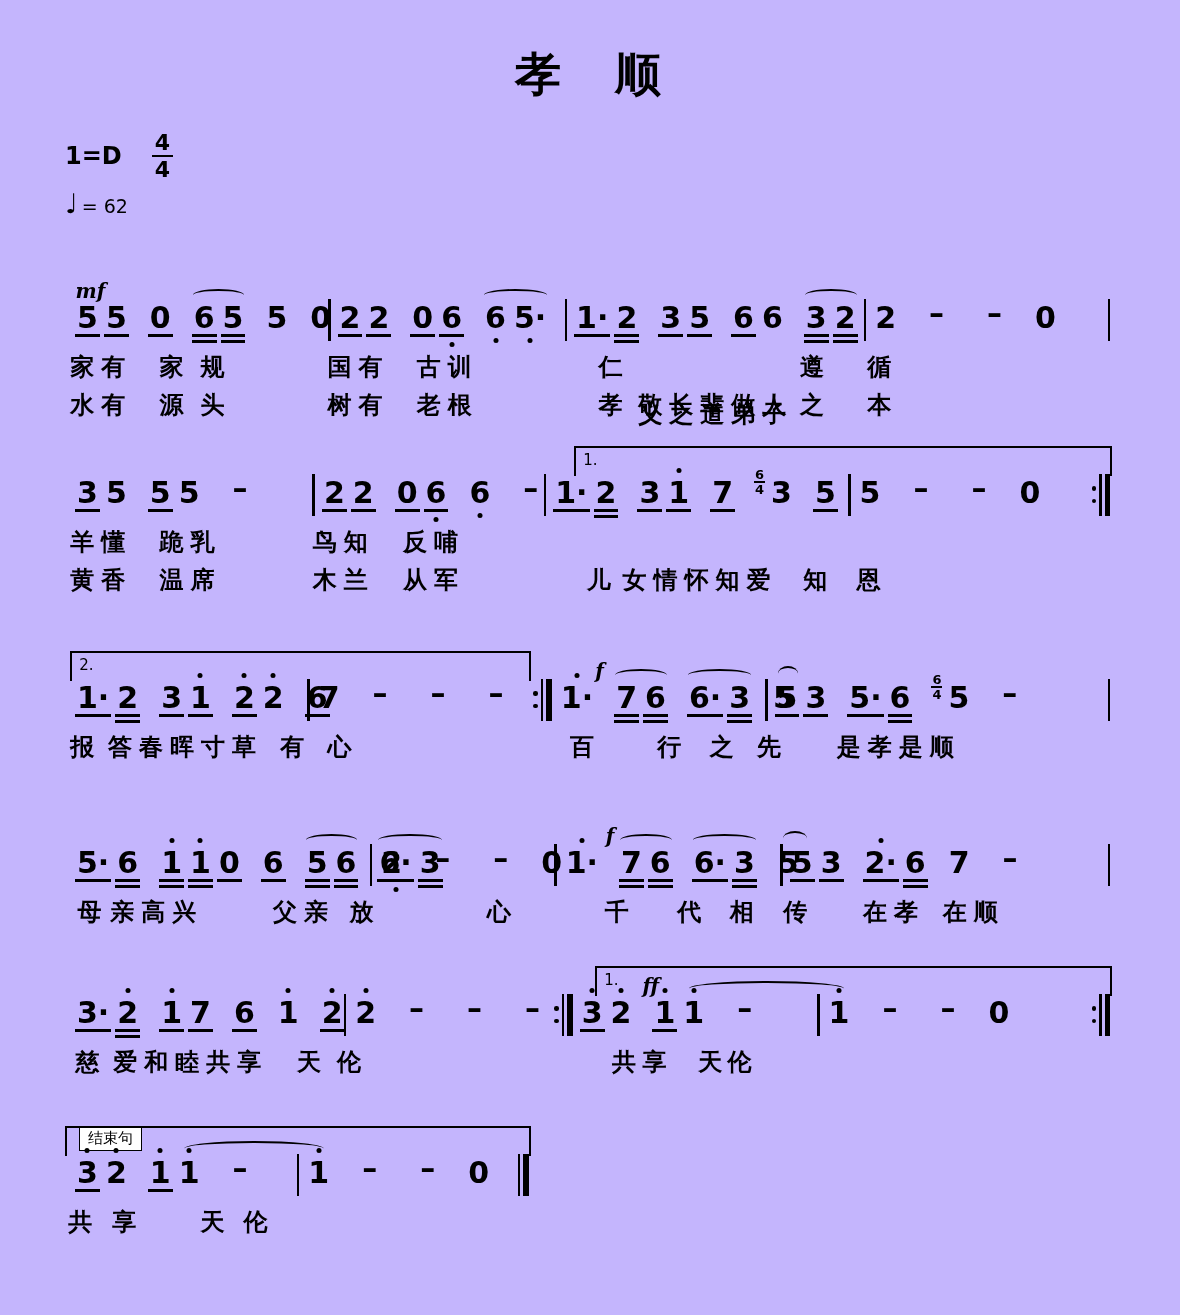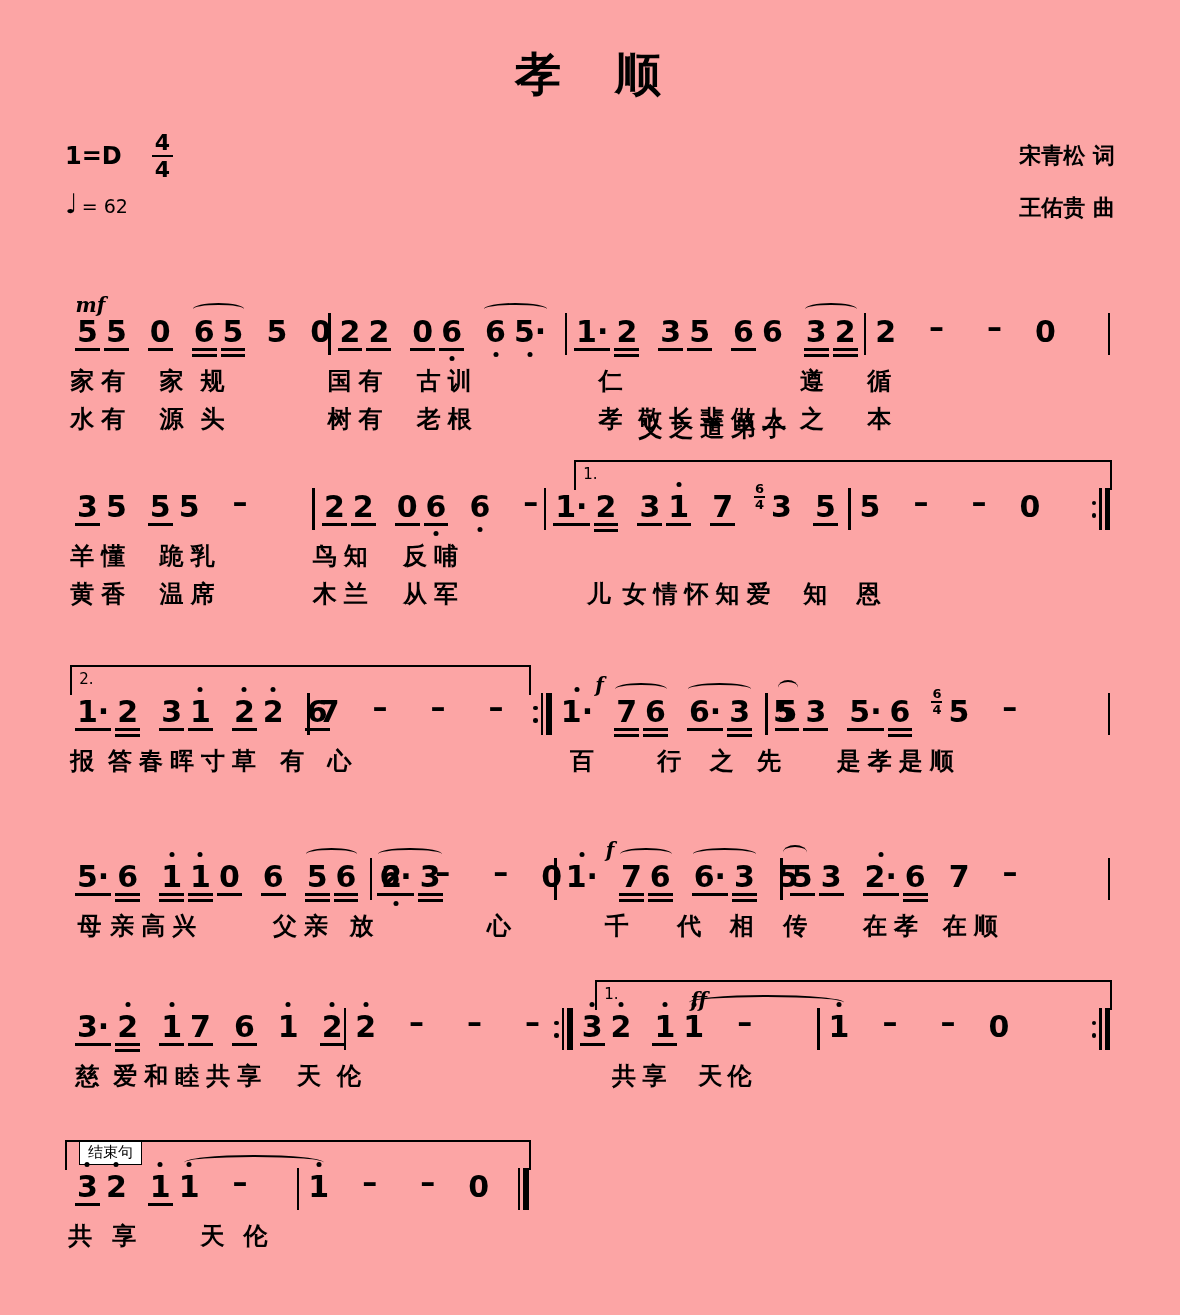--- a/index.html
+++ b/index.html
@@ -1,16 +1,16 @@
 <!DOCTYPE html>
 <html><head>
 <meta charset="utf-8">
 <style>
   html,body{margin:0;padding:0;background:#e8e8e8;}
-  .page{width:1180px;height:1315px;background:#fca5a5;color:#000;
+  .page{width:1180px;height:1315px;background:#c4b5fd;color:#000;
         font-family:"DejaVu Sans","Liberation Sans",sans-serif;overflow:hidden;position:relative;}
   .content{position:relative;padding:0 65px;}
 
   
   .title{padding-top:44px;text-align:center;font-size:46px;font-weight:bold;letter-spacing:4px;}
   .meta-row{margin-top:24px;display:flex;justify-content:space-between;align-items:flex-start;}
   .keysig{font-size:24px;font-weight:bold;display:flex;align-items:center;}
   .frac{display:inline-flex;flex-direction:column;align-items:center;margin-left:30px;
         font-size:22px;font-weight:bold;line-height:1.15;}
   .frac .top{border-bottom:2.5px solid #000;padding:0 3px;}
@@ -77,24 +77,20 @@
           <span>1=D</span>
           <span class="frac">
             <span class="top">4</span>
             <span>4</span>
           </span>
         </div>
         <div class="tempo">
           <span class="glyph">♩</span><span>= 62</span>
         </div>
       </div>
-      <div class="credits">
-        <div>宋青松 词</div>
-        <div>王佑贵 曲</div>
-      </div>
     </div>
 
     <div class="systems">
 
       <div class="system" style="margin-bottom:19px;">
         <div class="zone">
           <span class="dyn" style="left:1%;">mf</span>
         </div>
         <div class="notes-row">
           <div class="measure" style="width:24%;">
@@ -481,21 +477,21 @@
             <span class="lyr" style="left: 83.6%;">在顺</span>
           </div>
       <div class="tie" style="left: 718.322px; width: 23.8719px; top: 17px;"></div>
         </div>
 
       <div class="system" style="margin-bottom:42px;">
         <div class="zone">
           <div class="volta" style="left:50.5%;right:0.3%;">
             <span class="vlabel">1.</span>
           </div>
-          <span class="dyn" style="left:55%;margin-left:48px;">ff</span>
+          <span class="dyn" style="left:55%;">ff</span>
         </div>
         <div class="notes-row">
           <div class="measure" style="width:25.5%;">
               <span class="grp">
                 <span class="note u1">3·</span>
                 <span class="note u2 hd">2</span>
               </span>
               <span class="grp">
                 <span class="note u1 hd">1</span>
                 <span class="note u1">7</span>

